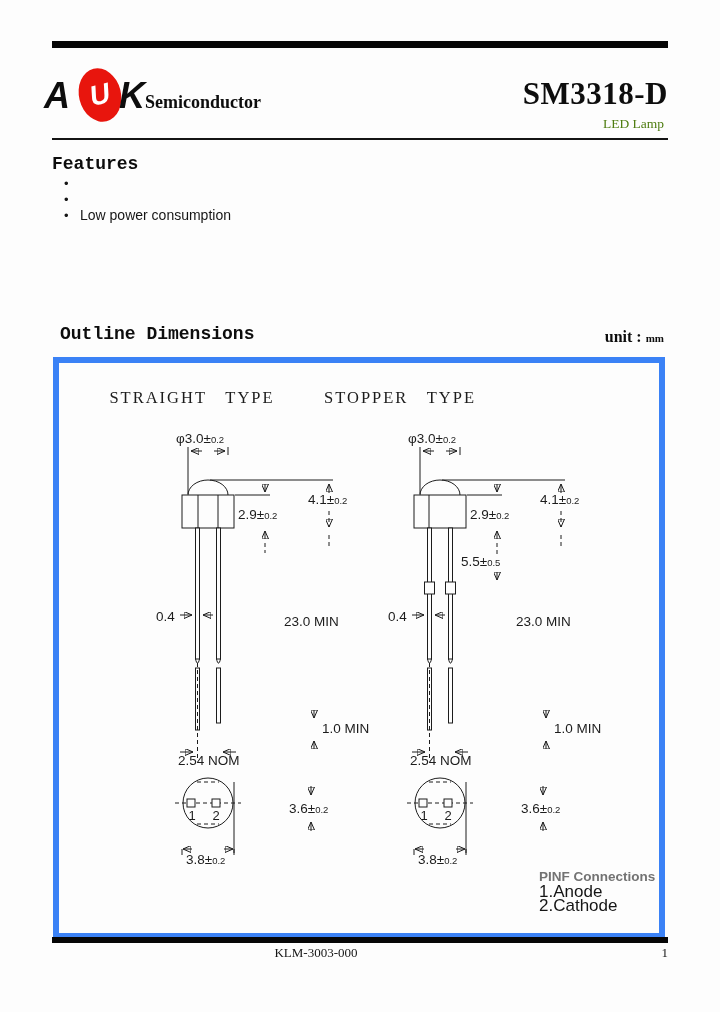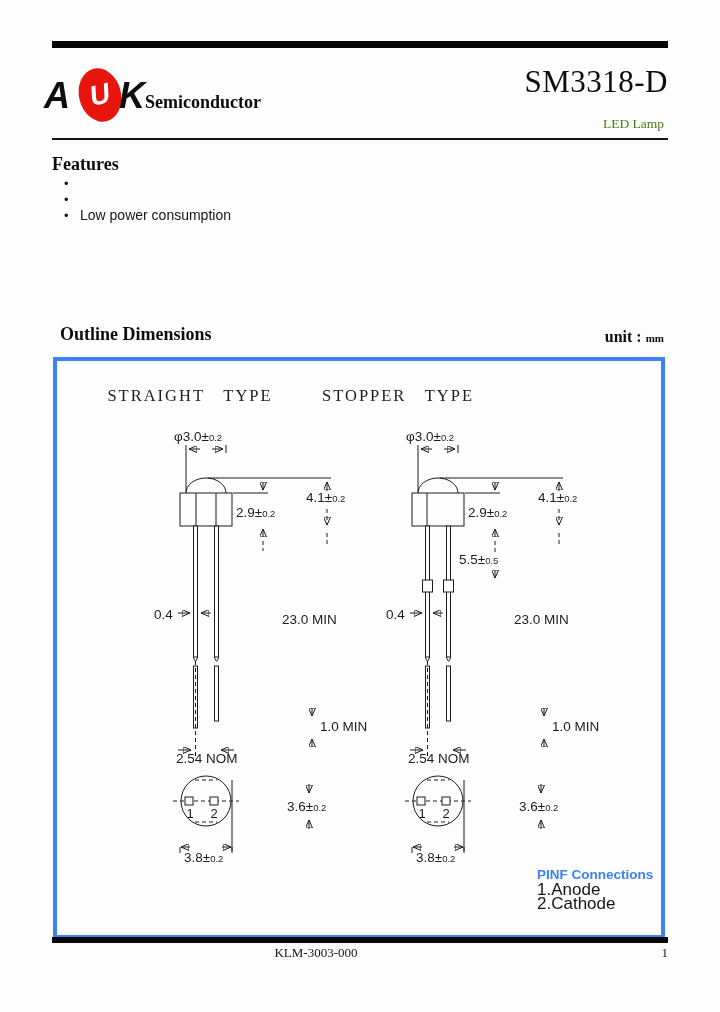--- a/index.html
+++ b/index.html
@@ -9,47 +9,47 @@
   
   .logo-a,.logo-k{position:absolute;font-family:"Liberation Sans",sans-serif;
         font-style:italic;font-weight:900;font-size:36px;line-height:36px;color:#0d0d0d;z-index:2;}
   .logo-a{left:44px;top:78px;}
   .logo-k{left:119px;top:78px;}
   .logo-oval{position:absolute;left:79px;top:68px;width:42px;height:54px;background:#e8150d;
         border-radius:50%;transform:rotate(-14deg);z-index:1;display:flex;align-items:center;justify-content:center;}
   .logo-u{font-style:italic;font-weight:900;font-size:28px;color:#ffffff;font-family:"Liberation Sans",sans-serif;}
   .brand{position:absolute;left:145px;top:92px;font-family:"Liberation Serif",serif;
         font-weight:bold;font-size:18px;color:#0d0d0d;}
-  .part{position:absolute;right:52px;top:64px;font-family:"Liberation Serif",serif;
-        font-weight:normal;font-size:31px;letter-spacing:0.5px;color:#0d0d0d;}
+  .part{position:absolute;right:52px;top:76px;font-family:"Liberation Serif",serif;
+        font-weight:bold;font-size:31px;letter-spacing:0.5px;color:#0d0d0d;}
   .ptype{position:absolute;right:56px;top:116px;font-family:"Liberation Serif",serif;
         font-weight:normal;font-size:13.5px;color:#4d7c0f;}
   .hrule{position:absolute;left:52px;top:138px;width:616px;height:2px;background:#141414;}
-  .sec-title{position:absolute;font-family:Liberation Serif, serif;font-weight:bold;
+  .sec-title{position:absolute;font-family:Liberation Mono, monospace;font-weight:bold;
         font-size:18px;color:#0d0d0d;}
   .features-title{left:52px;top:154px;}
   .feat-list{position:absolute;left:64px;top:176px;font-size:14px;color:#151515;}
   .feat-item{display:flex;align-items:flex-start;height:16px;line-height:15px;}
   .feat-dot{width:16px;font-size:13px;line-height:15px;}
   .outline-title{left:60px;top:324px;}
   .unit{position:absolute;right:56px;top:328px;font-family:"Liberation Serif",serif;color:#0d0d0d;}
   .unit b{font-size:16px;margin-left:20px;}
   .unit span{font-size:11px;font-weight:bold;}
-  .obox{position:absolute;left:53px;top:357px;width:612px;height:582px;border:4px solid #3b82f6;
+  .obox{position:absolute;left:53px;top:357px;width:612px;height:582px;border:6px solid #3b82f6;
         box-sizing:border-box;background:#fdfdfd;}
   .obox svg{position:absolute;left:0;top:0;}
   .obox svg line,.obox svg path,.obox svg rect,.obox svg circle{stroke:#1c1c1c;stroke-width:1;fill:none;}
   .obox svg rect.wf{fill:#fdfdfd;}
   .obox svg text{font-family:"Liberation Sans",sans-serif;font-size:13.5px;fill:#1c1c1c;stroke:none;}
   .obox svg text.ttl{font-family:"Liberation Serif",serif;font-size:16.5px;letter-spacing:2px;}
   .obox svg text.pin{font-size:13px;}
   .obox svg tspan.tol{font-size:9.5px;}
   .obox svg .dash{stroke-dasharray:4 3;}
   .pinf{position:absolute;left:480px;top:506px;}
-  .pinf-title{font-weight:bold;font-size:13.5px;line-height:16px;color:#3b82f6;}
+  .pinf-title{font-weight:bold;font-size:13.5px;line-height:16px;color:#737373;}
   .pinf-item{font-size:17px;line-height:13.5px;color:#151515;}
   .botbar{position:absolute;left:52px;top:937px;width:616px;height:6px;background:#060606;}
   .docnum{position:absolute;left:0;top:945px;width:632px;text-align:center;
         font-family:"Liberation Serif",serif;font-size:13px;color:#151515;}
   .pagenum{position:absolute;right:52px;top:945px;font-family:"Liberation Serif",serif;
         font-size:13px;color:#151515;}
 </style>
 </head>
 <body>
 

